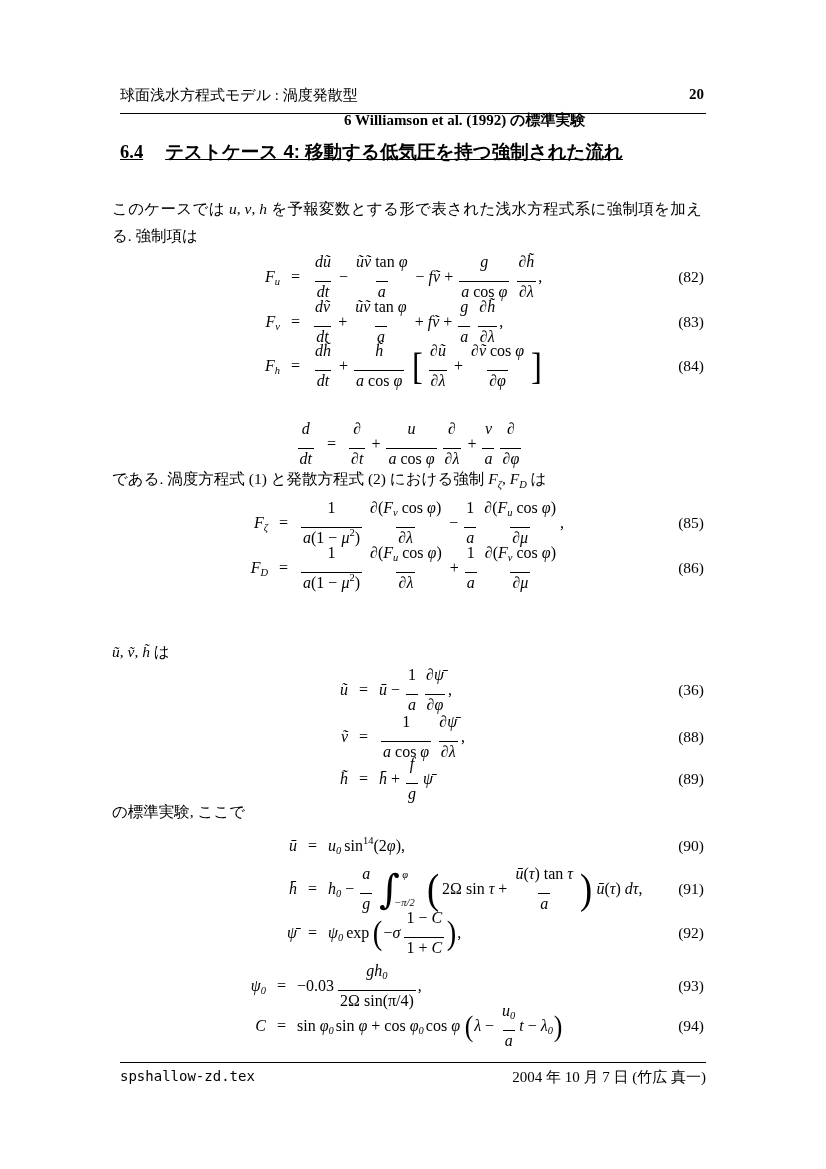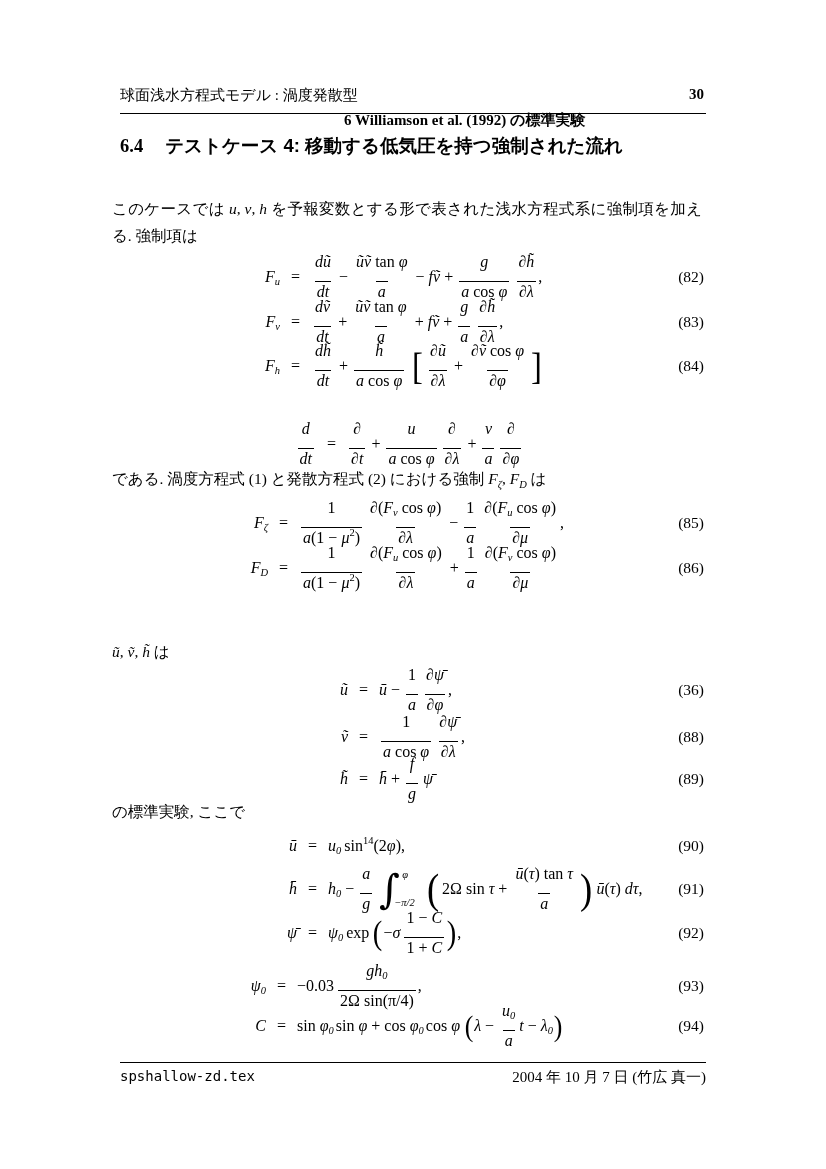--- a/index.html
+++ b/index.html
@@ -7,21 +7,21 @@
         font-family:"Liberation Serif","DejaVu Serif",serif;overflow:hidden;}
 
   
   .hdr{position:absolute;top:86px;left:120px;width:586px;height:24px;font-size:15px;}
   .hdr .hl{position:absolute;left:0;top:0;white-space:nowrap;}
   .hdr .hm{position:absolute;left:224px;top:0;white-space:nowrap;font-weight:bold;margin-top:25px;}
   .hdr .hp{position:absolute;right:2px;top:0;font-weight:bold;}
   .hrule{position:absolute;top:113px;left:120px;width:586px;border-top:1.5px solid #000;height:0;}
 
   
-  .sechead{position:absolute;top:133px;left:120px;width:600px;font-size:18.5px;font-weight:bold;}
+  .sechead{position:absolute;top:139px;left:120px;width:600px;font-size:18.5px;font-weight:bold;text-decoration:underline;}
   .secnum{font-family:"Liberation Serif",serif;margin-right:22px;}
   .sectitle{font-family:"Liberation Sans",sans-serif;}
 
   
   .para{position:absolute;left:112px;width:590px;font-size:15.5px;line-height:1.72;text-align:justify;}
 
   
   .eqrow{position:absolute;left:120px;width:586px;display:flex;align-items:center;
          transform:translateY(-50%);font-size:16px;}
   .lhs{width:var(--lw);display:inline-flex;justify-content:flex-end;align-items:center;}
@@ -53,21 +53,21 @@
   .ftl{font-family:"DejaVu Sans Mono","Liberation Mono",monospace;font-size:14px;text-align:center;}
 </style>
 </head>
 <body>
 
 <div class="page">
 
   <div class="hdr">
     <span class="hl">球面浅水方程式モデル : 渦度発散型</span>
     <span class="hm">6 Williamson et al. (1992) の標準実験</span>
-    <span class="hp">30</span>
+    <span class="hp">20</span>
   </div>
   <div class="hrule"></div>
 
   <div class="sechead">
     <span class="secnum">6.4</span><span class="sectitle">テストケース 4: 移動する低気圧を持つ強制された流れ</span>
   </div>
 
   <div class="para" style="top:196px">
     <span>このケースでは </span><span class="imath">
         <span class="mv">u</span>

